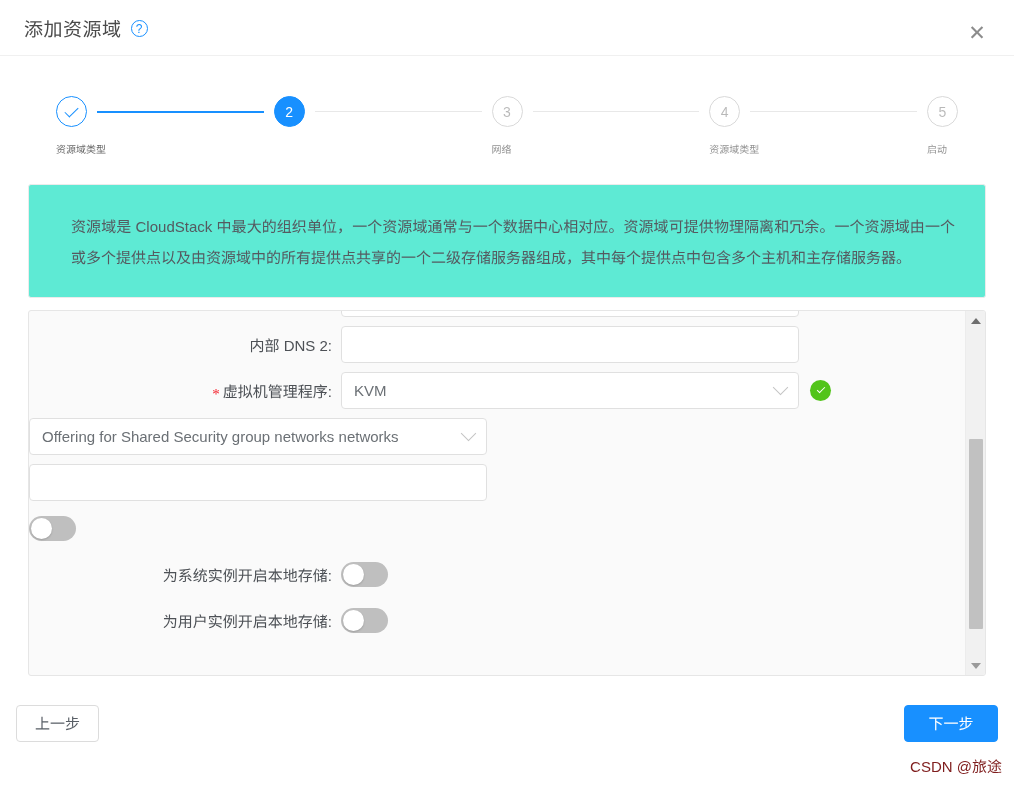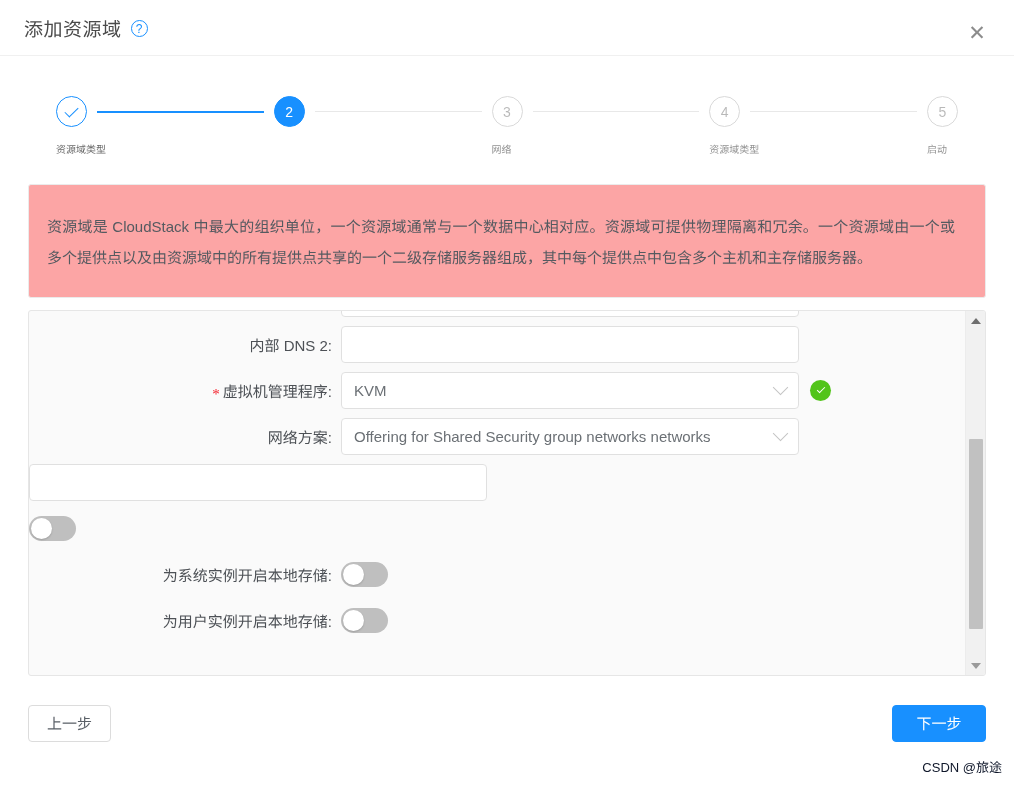--- a/index.html
+++ b/index.html
@@ -128,22 +128,22 @@
     white-space: nowrap;
   }
   .step.finished .step-title,
   .step.process .step-title { color: rgba(0,0,0,0.62); }
 
   
   .desc-panel {
     margin: 28px 28px 0 28px;
     border: 1px solid #ebebeb;
     border-radius: 3px;
-    background: #fca5a5;
-    padding: 26px 30px 24px 18px;
+    background: #5eead4;
+    padding: 26px 30px 24px 42px;
   }
   .desc-text {
     font-size: 15px;
     line-height: 31px;
     color: #555a60;
     text-align: justify;
   }
 
   
   .form-panel {
@@ -320,21 +320,21 @@
     border-radius: 1px;
     cursor: pointer;
   }
 
   
   .modal-footer {
     position: absolute;
     left: 0;
     right: 0;
     bottom: 46px;
-    padding: 0 28px;
+    padding: 0 16px;
     display: flex;
     align-items: center;
     justify-content: space-between;
   }
   .btn {
     height: 37px;
     border-radius: 4px;
     font-size: 15px;
     padding: 0 18px;
     cursor: pointer;
@@ -352,22 +352,22 @@
     border: 1px solid #1890ff;
     color: #ffffff;
     min-width: 94px;
   }
 
   
   .watermark {
     position: absolute;
     right: 12px;
     bottom: 12px;
-    font-size: 13px;
-    color: #0f172a;
+    font-size: 15px;
+    color: #7f1d1d;
     white-space: nowrap;
     user-select: none;
   }
 </style>
 </head>
 <body>
 
 <div class="screen">
 
   <div class="modal-header">
@@ -440,21 +440,20 @@
               <span class="select-value">KVM</span>
               <span class="chevron"></span>
             </div>
             <span class="ok-badge">
                 <i></i>
               </span>
           </div>
         </div>
 
         <div class="form-row">
-          <div class="form-label">网络方案:</div>
           <div class="form-control">
             <div class="select-box">
               <span class="select-value">Offering for Shared Security group networks networks</span>
               <span class="chevron"></span>
             </div>
           </div>
         </div>
 
         <div class="form-row">
           <div class="form-control">

